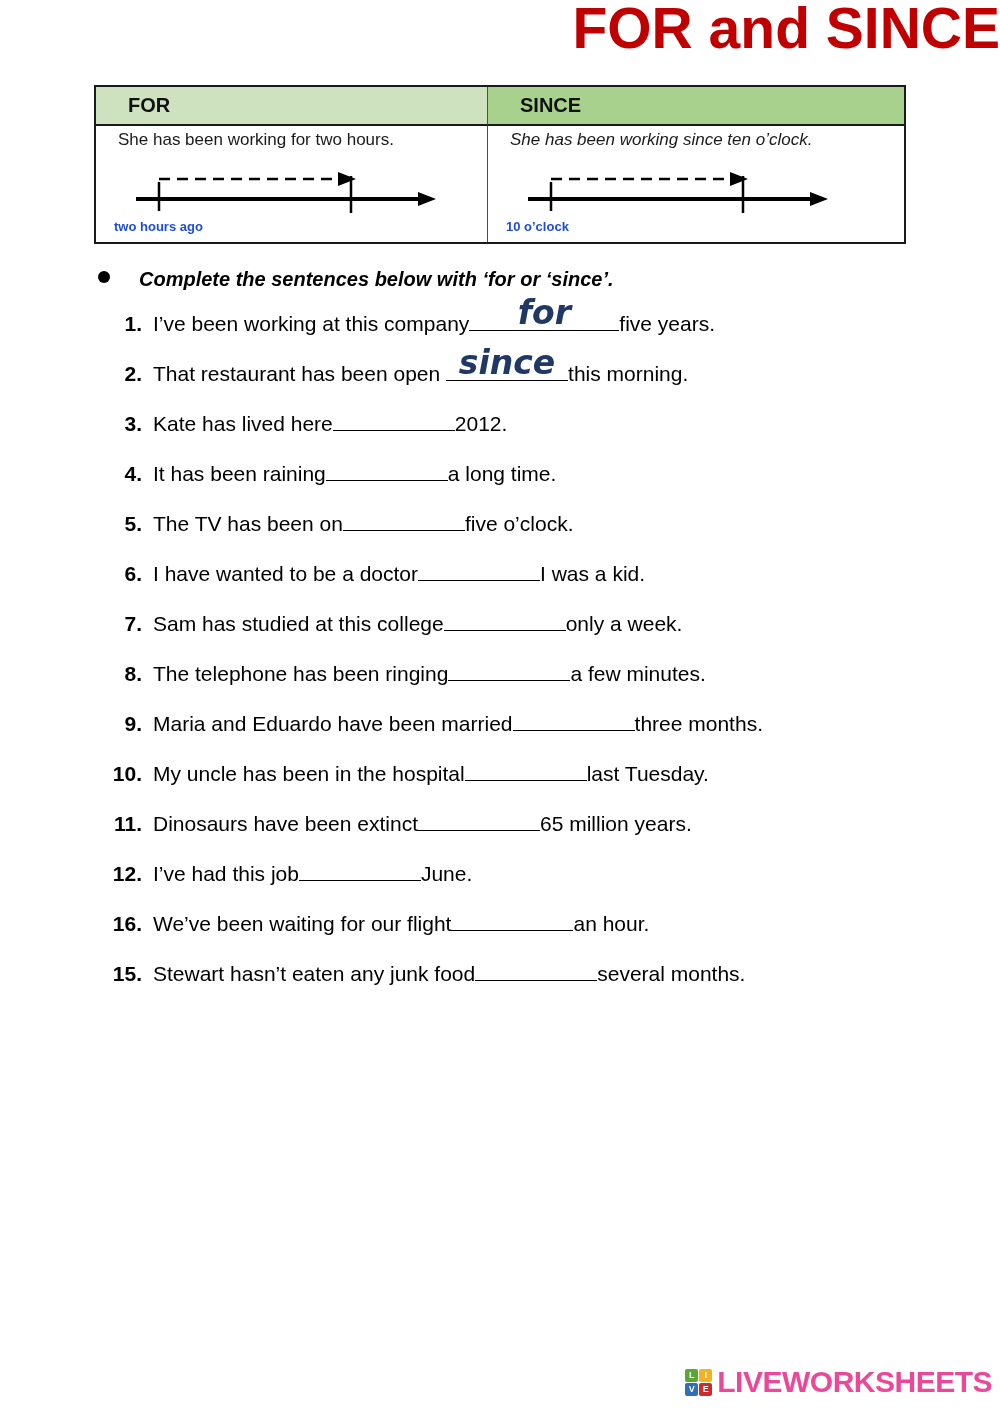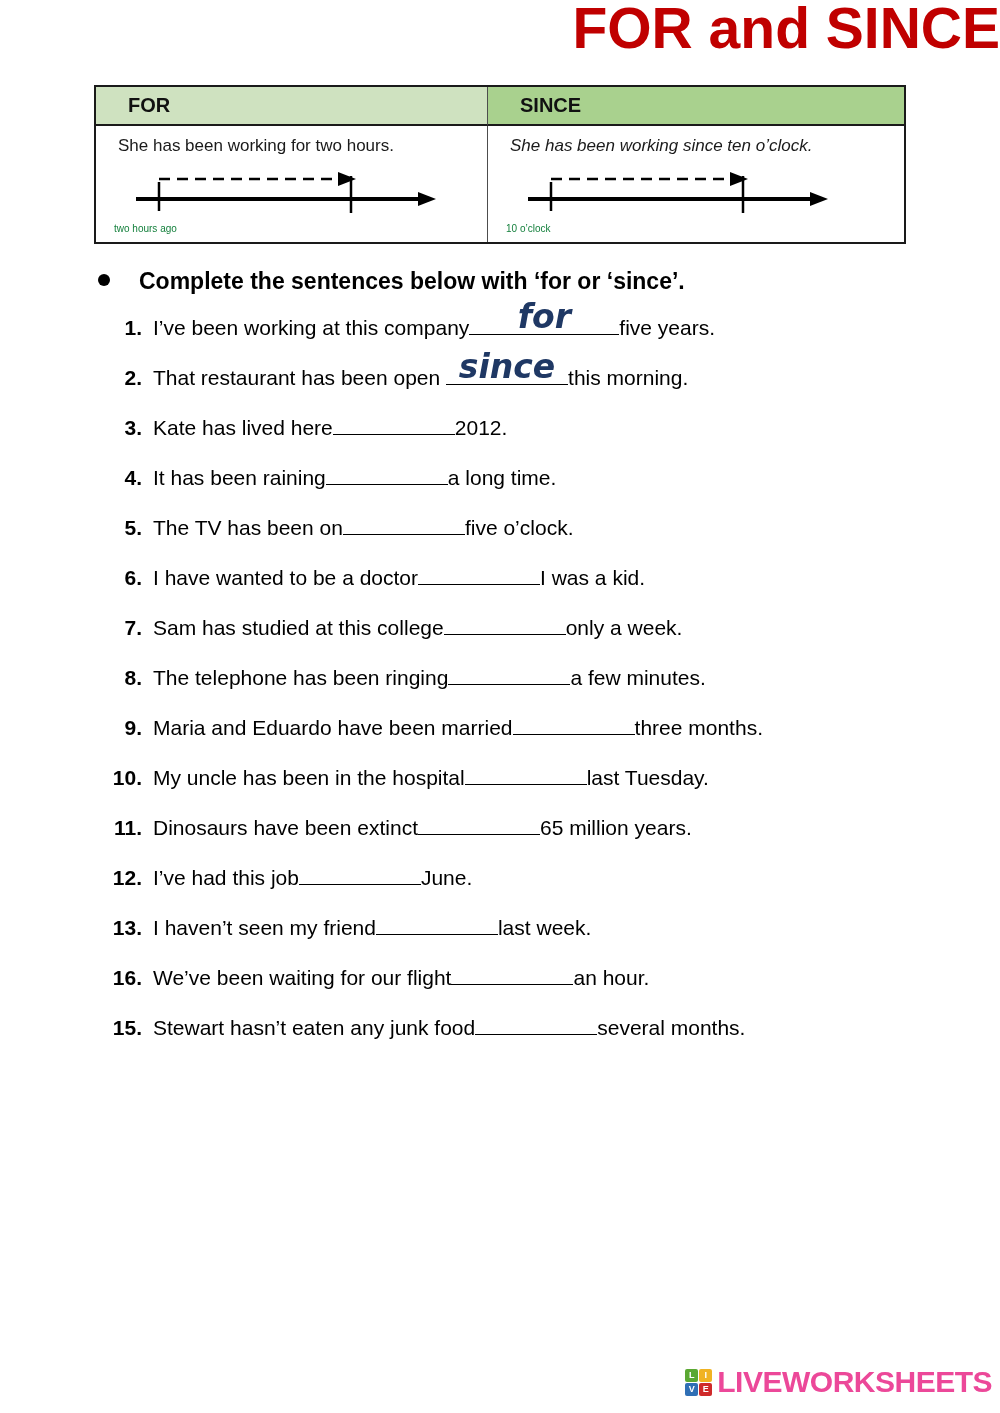--- a/index.html
+++ b/index.html
@@ -68,21 +68,21 @@
     width: 392px;
     border-right: 1.5px solid #4d4d4d;
   }
   .body-cell.right {
     width: 416px;
   }
   .example-sentence {
     font-family: "Liberation Sans", sans-serif;
     font-size: 17px;
     color: #1a1a1a;
-    padding-top: 10px;
+    padding-top: 4px;
     padding-left: 22px;
     white-space: nowrap;
   }
   .body-cell.right .example-sentence {
     padding-left: 22px;
     font-style: italic;
   }
   .timeline-holder {
     position: absolute;
     left: 0;
@@ -91,23 +91,23 @@
     height: 48px;
   }
   .tl-svg {
     display: block;
     margin-left: 10px;
   }
   .tl-label {
     position: absolute;
     bottom: 8px;
     left: 18px;
-    font-size: 10px;
-    font-weight: normal;
-    color: #15803d;
+    font-size: 13px;
+    font-weight: bold;
+    color: #1d4ed8;
     font-family: "Liberation Sans", sans-serif;
   }
 
   
   .instruction-row {
     display: flex;
     align-items: baseline;
     margin-top: 24px;
     padding-left: 98px;
   }
@@ -118,21 +118,22 @@
     background: #000000;
     display: inline-block;
     margin-right: 29px;
     flex: 0 0 auto;
     position: relative;
     top: -3px;
   }
   .instruction-text {
     font-family: "Liberation Sans", sans-serif;
     font-weight: bold;
-    font-size: 23px;
+    font-style: italic;
+    font-size: 20px;
     color: #000000;
   }
 
   
   .exercise-list {
     margin-top: 18px;
     padding: 0;
   }
   .ex-item {
     display: flex;
@@ -336,24 +337,20 @@
   <div class="ex-item">
     <span class="ex-num">11.</span>
     <span class="ex-sentence"><span>Dinosaurs have been extinct</span><span class="blank"><span class="answer"></span></span><span>65 million years.</span></span>
   </div>
 
   <div class="ex-item">
     <span class="ex-num">12.</span>
     <span class="ex-sentence"><span>I’ve had this job</span><span class="blank"><span class="answer"></span></span><span>June.</span></span>
   </div>
 
-  <div class="ex-item">
-    <span class="ex-num">13.</span>
-    <span class="ex-sentence"><span>I haven’t seen my friend</span><span class="blank"><span class="answer"></span></span><span>last week.</span></span>
-  </div>
 
   <div class="ex-item">
     <span class="ex-num">16.</span>
     <span class="ex-sentence"><span>We’ve been waiting for our flight</span><span class="blank"><span class="answer"></span></span><span>an hour.</span></span>
   </div>
 
   <div class="ex-item">
     <span class="ex-num">15.</span>
     <span class="ex-sentence"><span>Stewart hasn’t eaten any junk food</span><span class="blank"><span class="answer"></span></span><span>several months.</span></span>
   </div>

